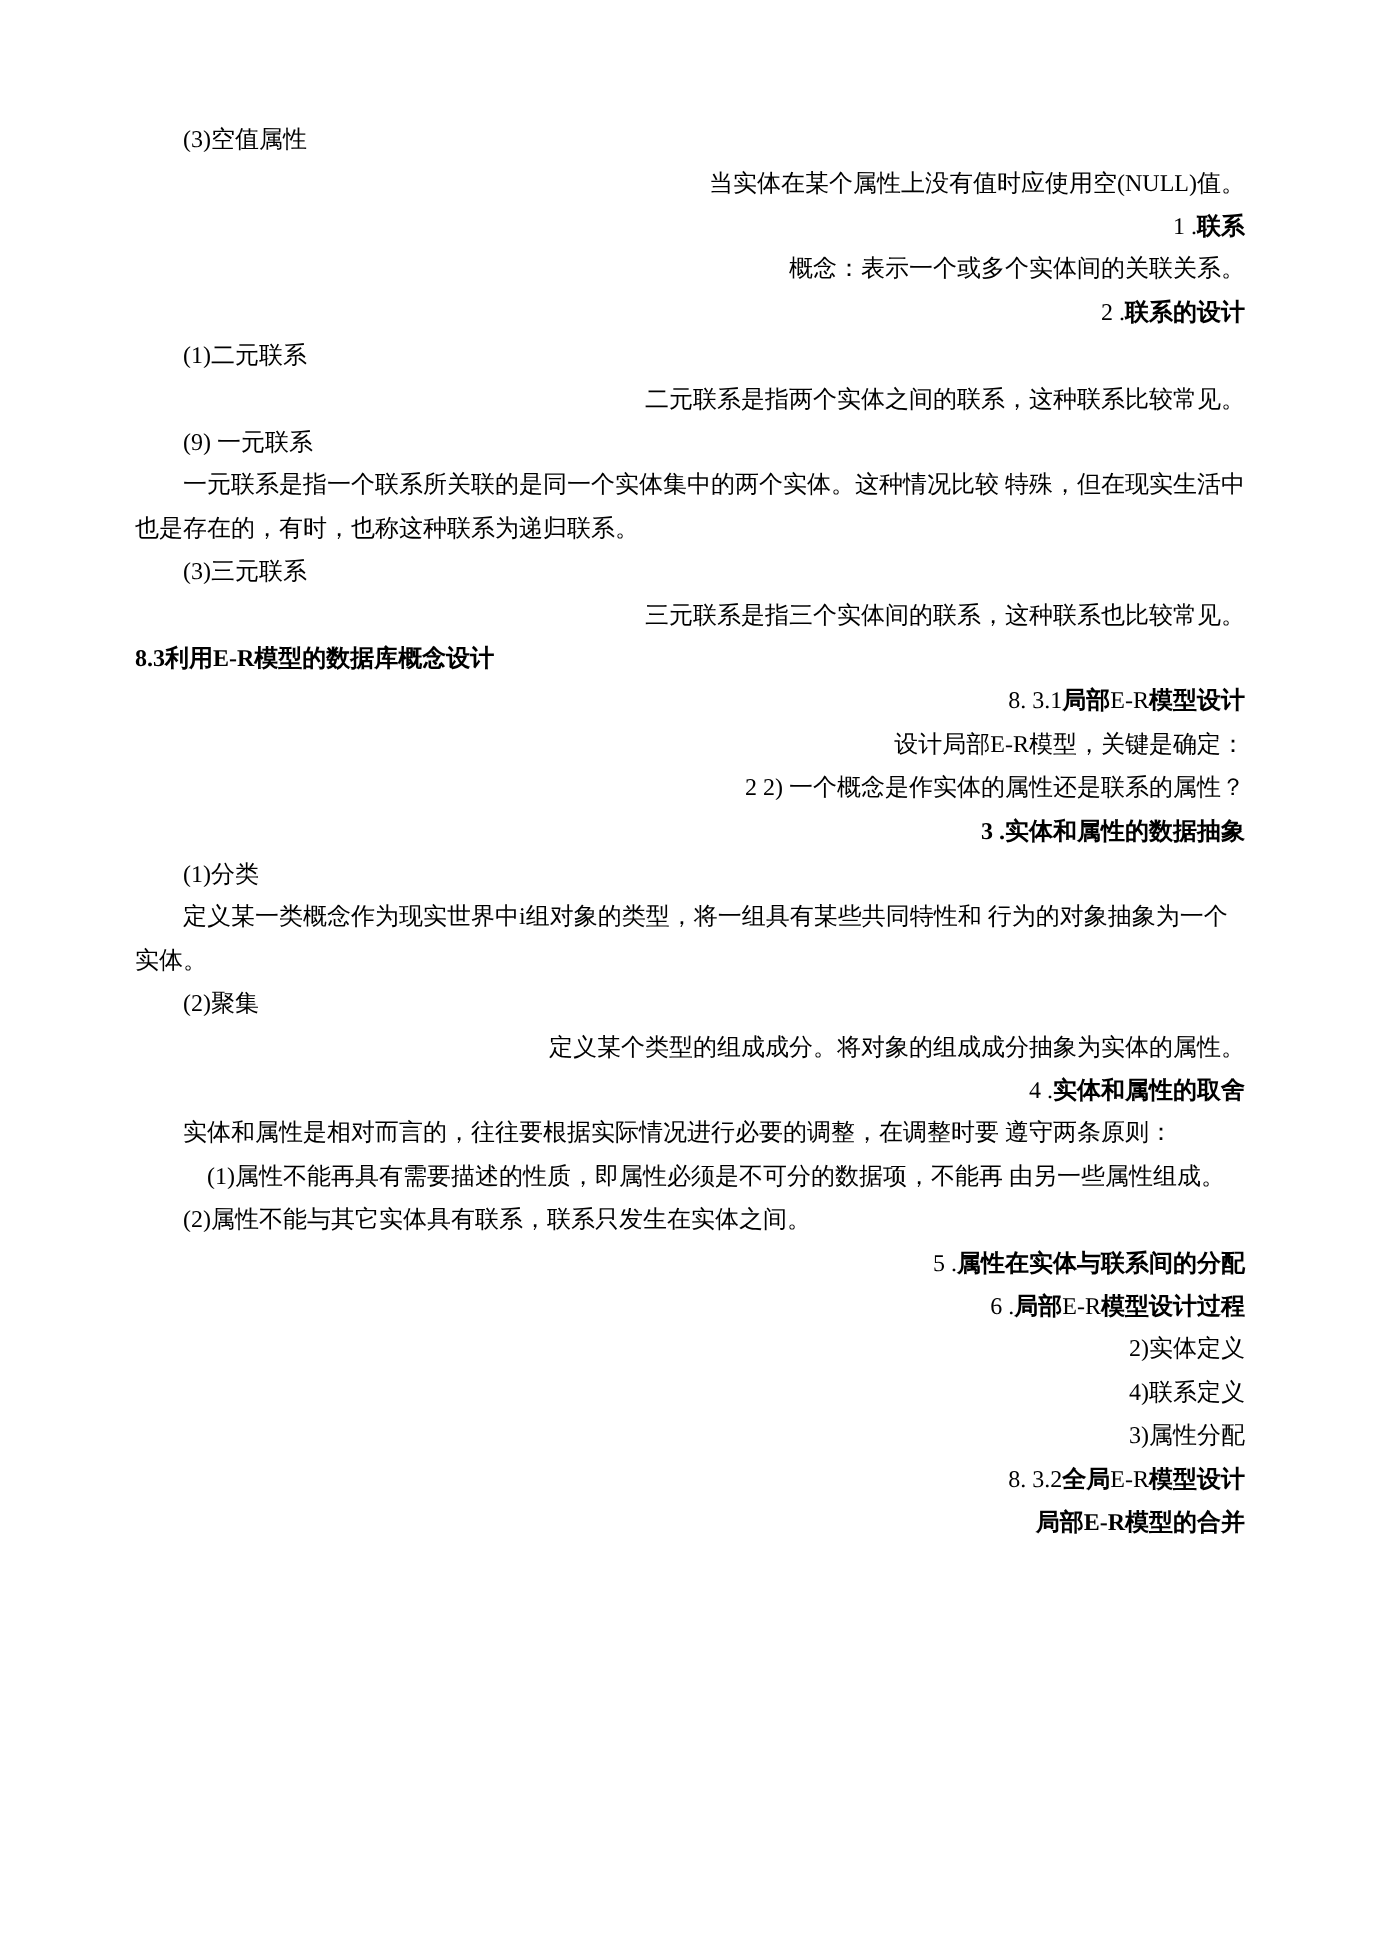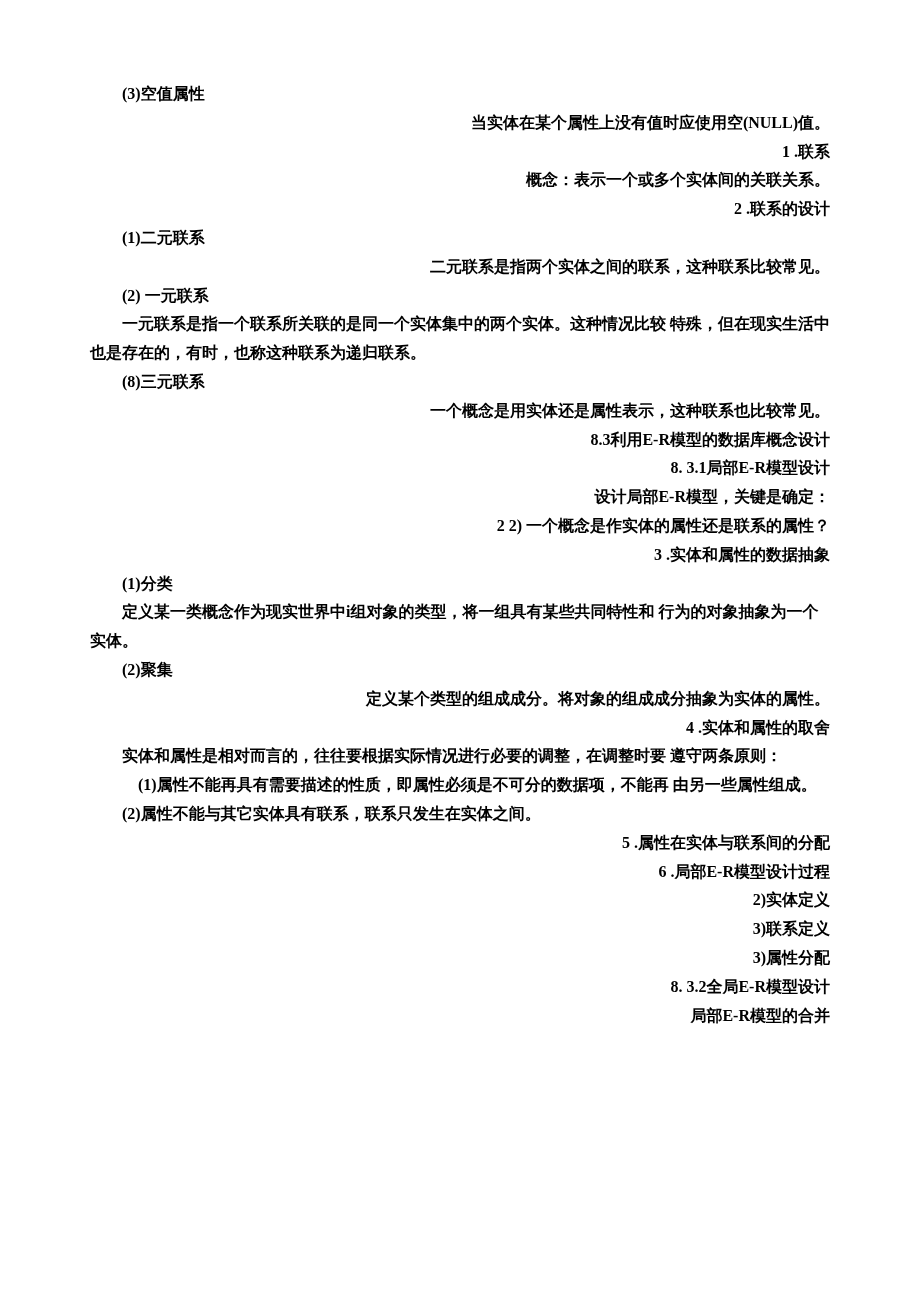--- a/index.html
+++ b/index.html
@@ -20,57 +20,56 @@
       text-indent: 1em;
       text-align: right;
     }
     .no-indent {
       text-indent: 0;
     }
     .bold {
       font-weight: bold;
     }
     .center {
-      text-align: right;
+      text-align: left;
       text-indent: 0;
     }
     p {
       margin: 0;
       padding: 0;
-      font-weight: bold;
     }
   </style>
 </head>
 <body>
 
 <div id="content">
     <p class="indent-1">(3)空值属性</p>
     <p class="indent-2">当实体在某个属性上没有值时应使用空(NULL)值。</p>
     <p class="indent-2">1 .<b>联系</b></p>
     <p class="indent-2">概念：表示一个或多个实体间的关联关系。</p>
     <p class="indent-2">2 .<b>联系的设计</b></p>
     <p class="indent-1">(1)二元联系</p>
     <p class="indent-2">二元联系是指两个实体之间的联系，这种联系比较常见。</p>
-    <p class="indent-1">(2) 一元联系</p>
+    <p class="indent-1">(9) 一元联系</p>
     <p class="no-indent">　　一元联系是指一个联系所关联的是同一个实体集中的两个实体。这种情况比较 特殊，但在现实生活中也是存在的，有时，也称这种联系为递归联系。</p>
-    <p class="indent-1">(8)三元联系</p>
-    <p class="indent-2">一个概念是用实体还是属性表示，这种联系也比较常见。</p>
+    <p class="indent-1">(3)三元联系</p>
+    <p class="indent-2">三元联系是指三个实体间的联系，这种联系也比较常见。</p>
     <p class="center bold">8.3利用E-R模型的数据库概念设计</p>
     <p class="indent-2">8. 3.1<b>局部</b>E-R<b>模型设计</b></p>
     <p class="indent-2">设计局部E-R模型，关键是确定：</p>
     <p class="indent-2">2 2) 一个概念是作实体的属性还是联系的属性？</p>
     <p class="indent-2"><b>3 .实体和属性的数据抽象</b></p>
     <p class="indent-1">(1)分类</p>
     <p class="no-indent">　　定义某一类概念作为现实世界中i组对象的类型，将一组具有某些共同特性和 行为的对象抽象为一个实体。</p>
     <p class="indent-1">(2)聚集</p>
     <p class="indent-2">定义某个类型的组成成分。将对象的组成成分抽象为实体的属性。</p>
     <p class="indent-2">4 .<b>实体和属性的取舍</b></p>
     <p class="no-indent">　　实体和属性是相对而言的，往往要根据实际情况进行必要的调整，在调整时要 遵守两条原则：</p>
     <p class="no-indent">　　　(1)属性不能再具有需要描述的性质，即属性必须是不可分的数据项，不能再 由另一些属性组成。</p>
     <p class="indent-1">(2)属性不能与其它实体具有联系，联系只发生在实体之间。</p>
     <p class="indent-2">5 .<b>属性在实体与联系间的分配</b></p>
     <p class="indent-2">6 .<b>局部</b>E-R<b>模型设计过程</b></p>
     <p class="indent-2">2)实体定义</p>
-    <p class="indent-2">3)联系定义</p>
+    <p class="indent-2">4)联系定义</p>
     <p class="indent-2">3)属性分配</p>
     <p class="indent-2">8. 3.2<b>全局</b>E-R<b>模型设计</b></p>
     <p class="indent-2 bold">局部E-R模型的合并</p>
   </div>
 
 </body></html>

